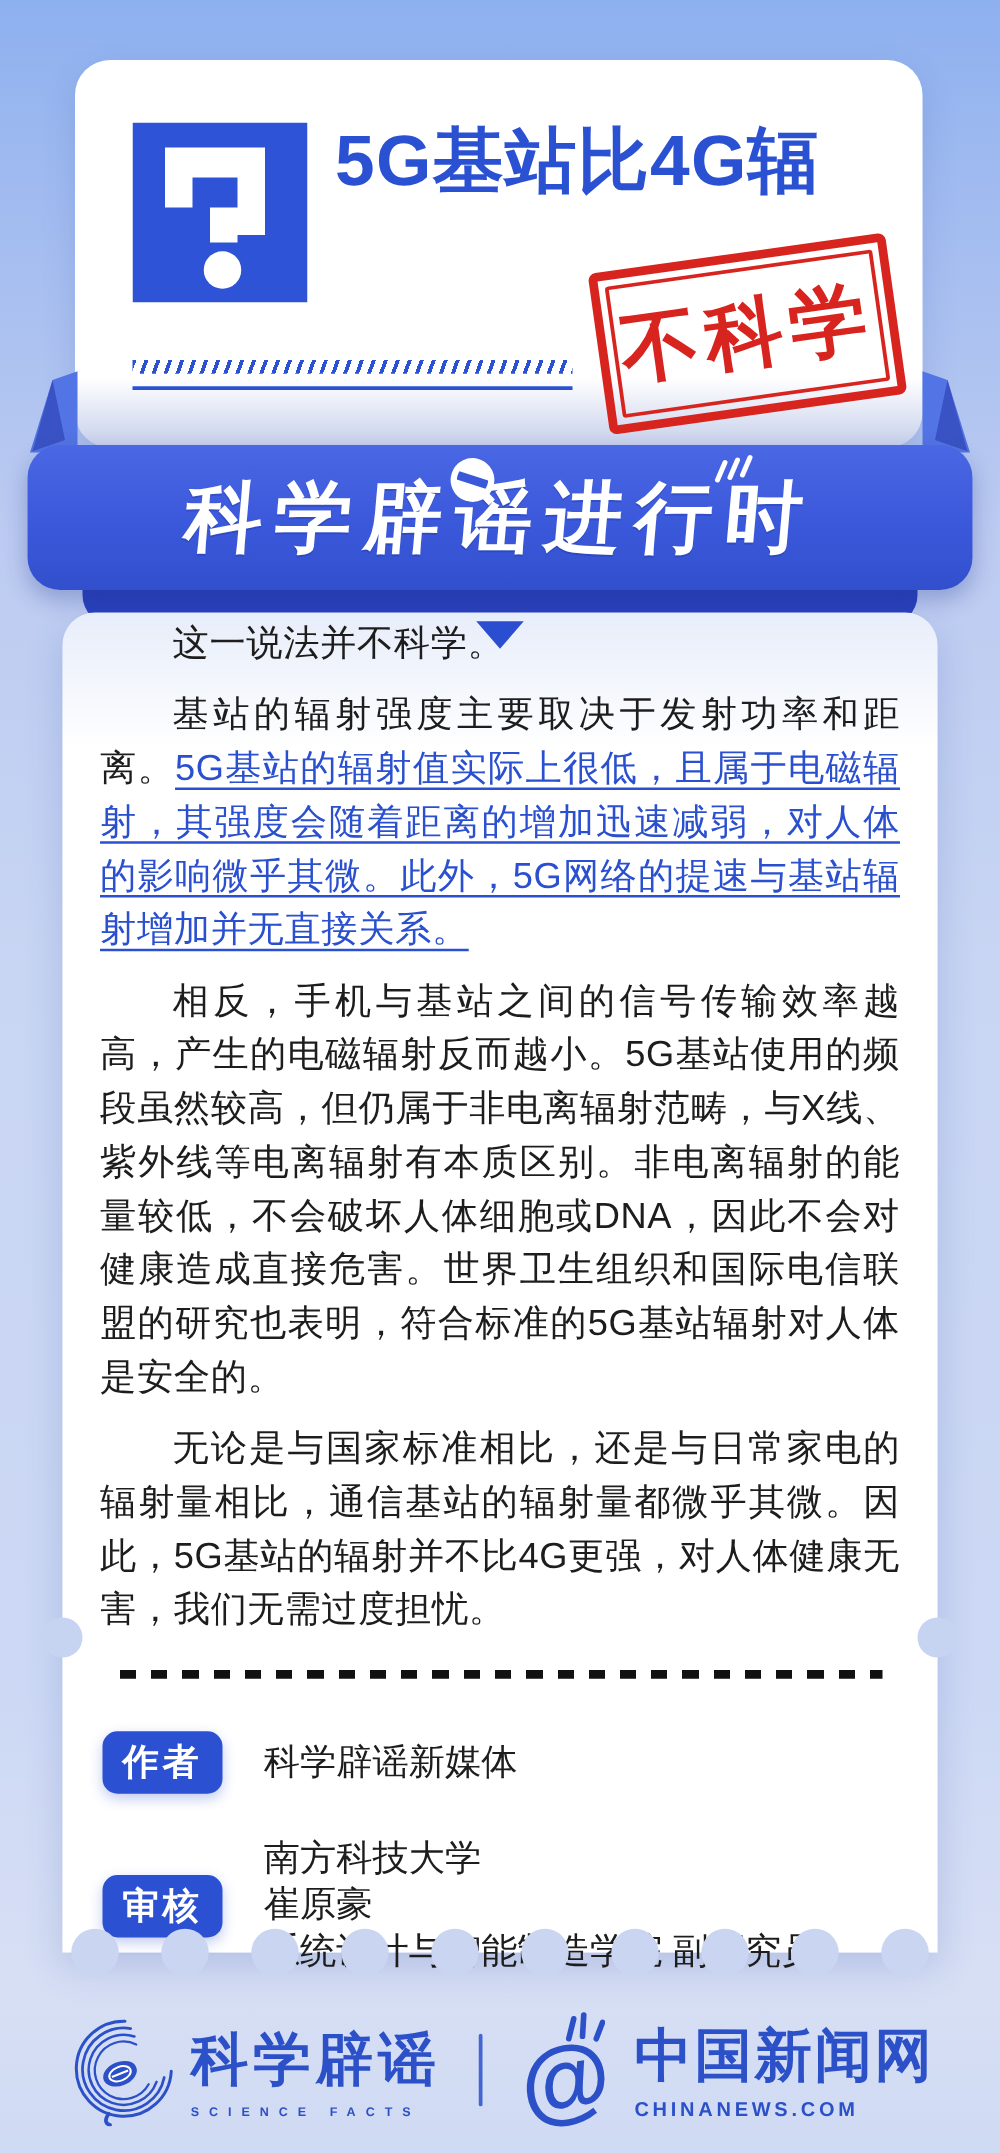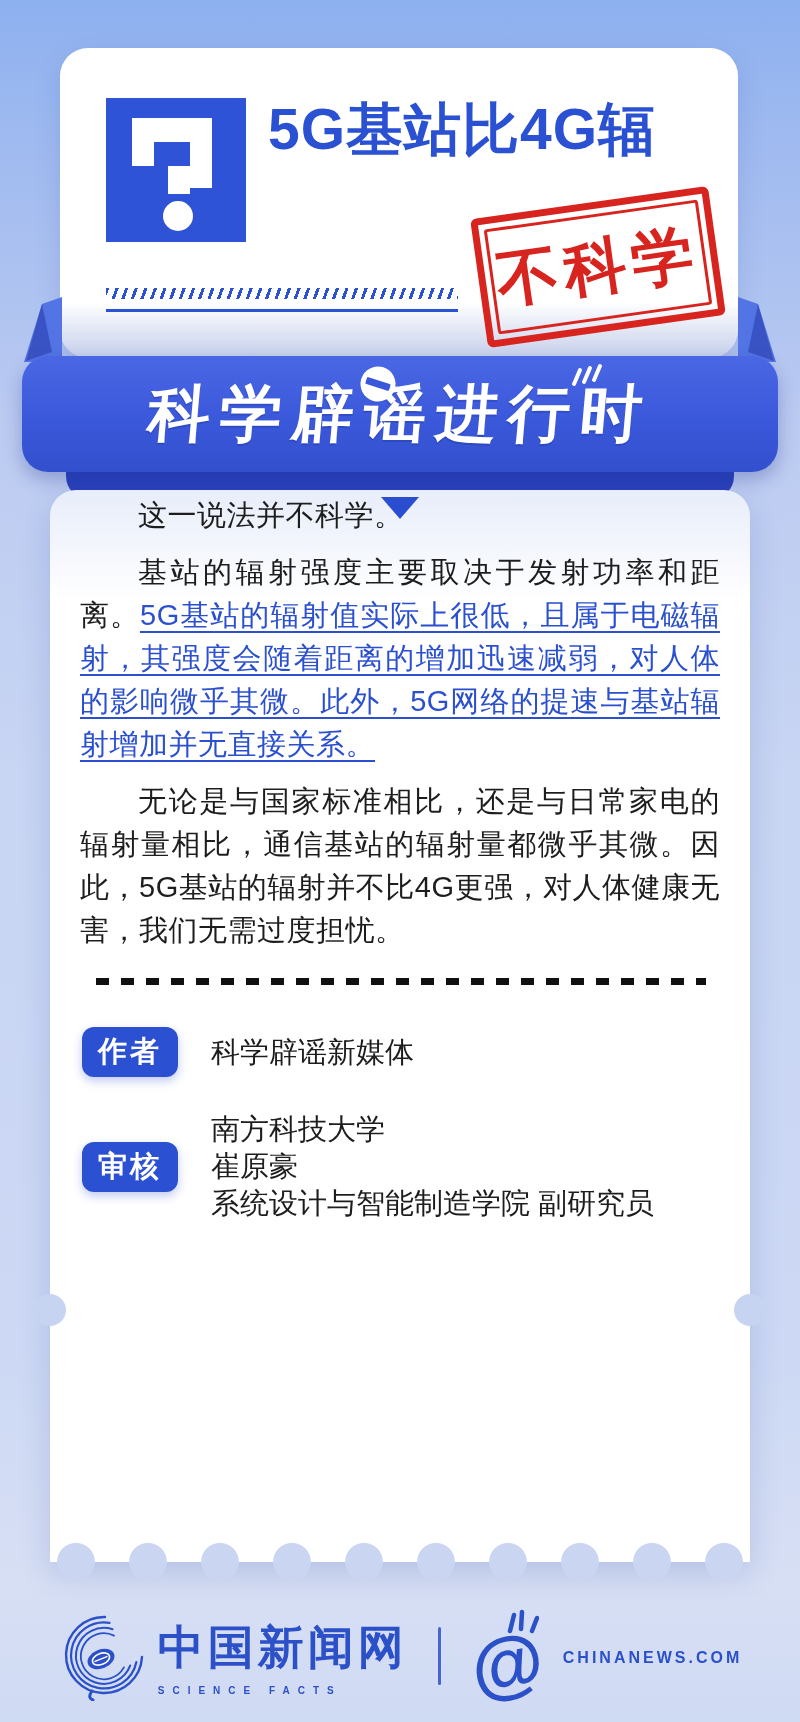--- a/index.html
+++ b/index.html
@@ -176,20 +176,21 @@
       </g>
     </svg>
   </div>
 
   <div class="body-card">
     <div class="pointer-triangle"></div>
 
     <div class="article">
       <p>这一说法并不科学。</p>
       <p><span>基站的辐射强度主要取决于发射功率和距离。</span><span class="ref-link">5G基站的辐射值实际上很低，且属于电磁辐射，其强度会随着距离的增加迅速减弱，对人体的影响微乎其微。此外，5G网络的提速与基站辐射增加并无直接关系。</span></p>
+      <p>相反，手机与基站之间的信号传输效率越高，产生的电磁辐射反而越小。5G基站使用的频段虽然较高，但仍属于非电离辐射范畴，与X线、紫外线等电离辐射有本质区别。非电离辐射的能量较低，不会破坏人体细胞或DNA，因此不会对健康造成直接危害。世界卫生组织和国际电信联盟的研究也表明，符合标准的5G基站辐射对人体是安全的。</p>
       <p>无论是与国家标准相比，还是与日常家电的辐射量相比，通信基站的辐射量都微乎其微。因此，5G基站的辐射并不比4G更强，对人体健康无害，我们无需过度担忧。</p>
     </div>
 
     <div class="dashed-divider"></div>
     <div class="notch notch-left"></div>
     <div class="notch notch-right"></div>
 
     <div class="credits">
       <div class="credit-row">
         <div class="credit-badge">作者</div>
@@ -229,37 +230,38 @@
           <path d="M47,21 A23,23 0 1 0 69,46" stroke-width="1.8" transform="rotate(24 43 44)"></path>
           <path d="M34,80 q-5,7 1,9" stroke-width="3"></path>
         </g>
         <g transform="rotate(-22 43 48)">
           <ellipse cx="43" cy="48" rx="14" ry="9.5" fill="#2b50c8"></ellipse>
           <ellipse cx="43" cy="48" rx="9" ry="5.5" fill="none" stroke="#ffffff" stroke-width="1.6"></ellipse>
           <line x1="36" y1="48" x2="50" y2="48" stroke="#ffffff" stroke-width="1.6"></line>
         </g>
       </svg>
       <div class="logo-text-stack">
-        <span class="logo-cn">中国新闻网</span>
+        <span class="logo-cn">科学辟谣</span>
         <span class="logo-en">SCIENCE FACTS</span>
       </div>
     </div>
 
     <div class="footer-divider"></div>
 
     <div class="logo-right">
       <div class="at-wrap">
         <svg class="rays-icon" width="34" height="26" viewBox="0 0 34 26" xmlns="http://www.w3.org/2000/svg">
           <g stroke="#2b50c8" stroke-width="4.5" stroke-linecap="round">
             <line x1="5" y1="22" x2="9" y2="6"></line>
             <line x1="16" y1="20" x2="17" y2="3"></line>
             <line x1="27" y1="22" x2="32" y2="9"></line>
           </g>
         </svg>
         <span class="at-glyph">@</span>
       </div>
       <div class="logo-text-stack">
+        <span class="logo-cn">中国新闻网</span>
         <span class="logo-en">CHINANEWS.COM</span>
       </div>
     </div>
   </div>
 
 </div>
 
 </body></html>

